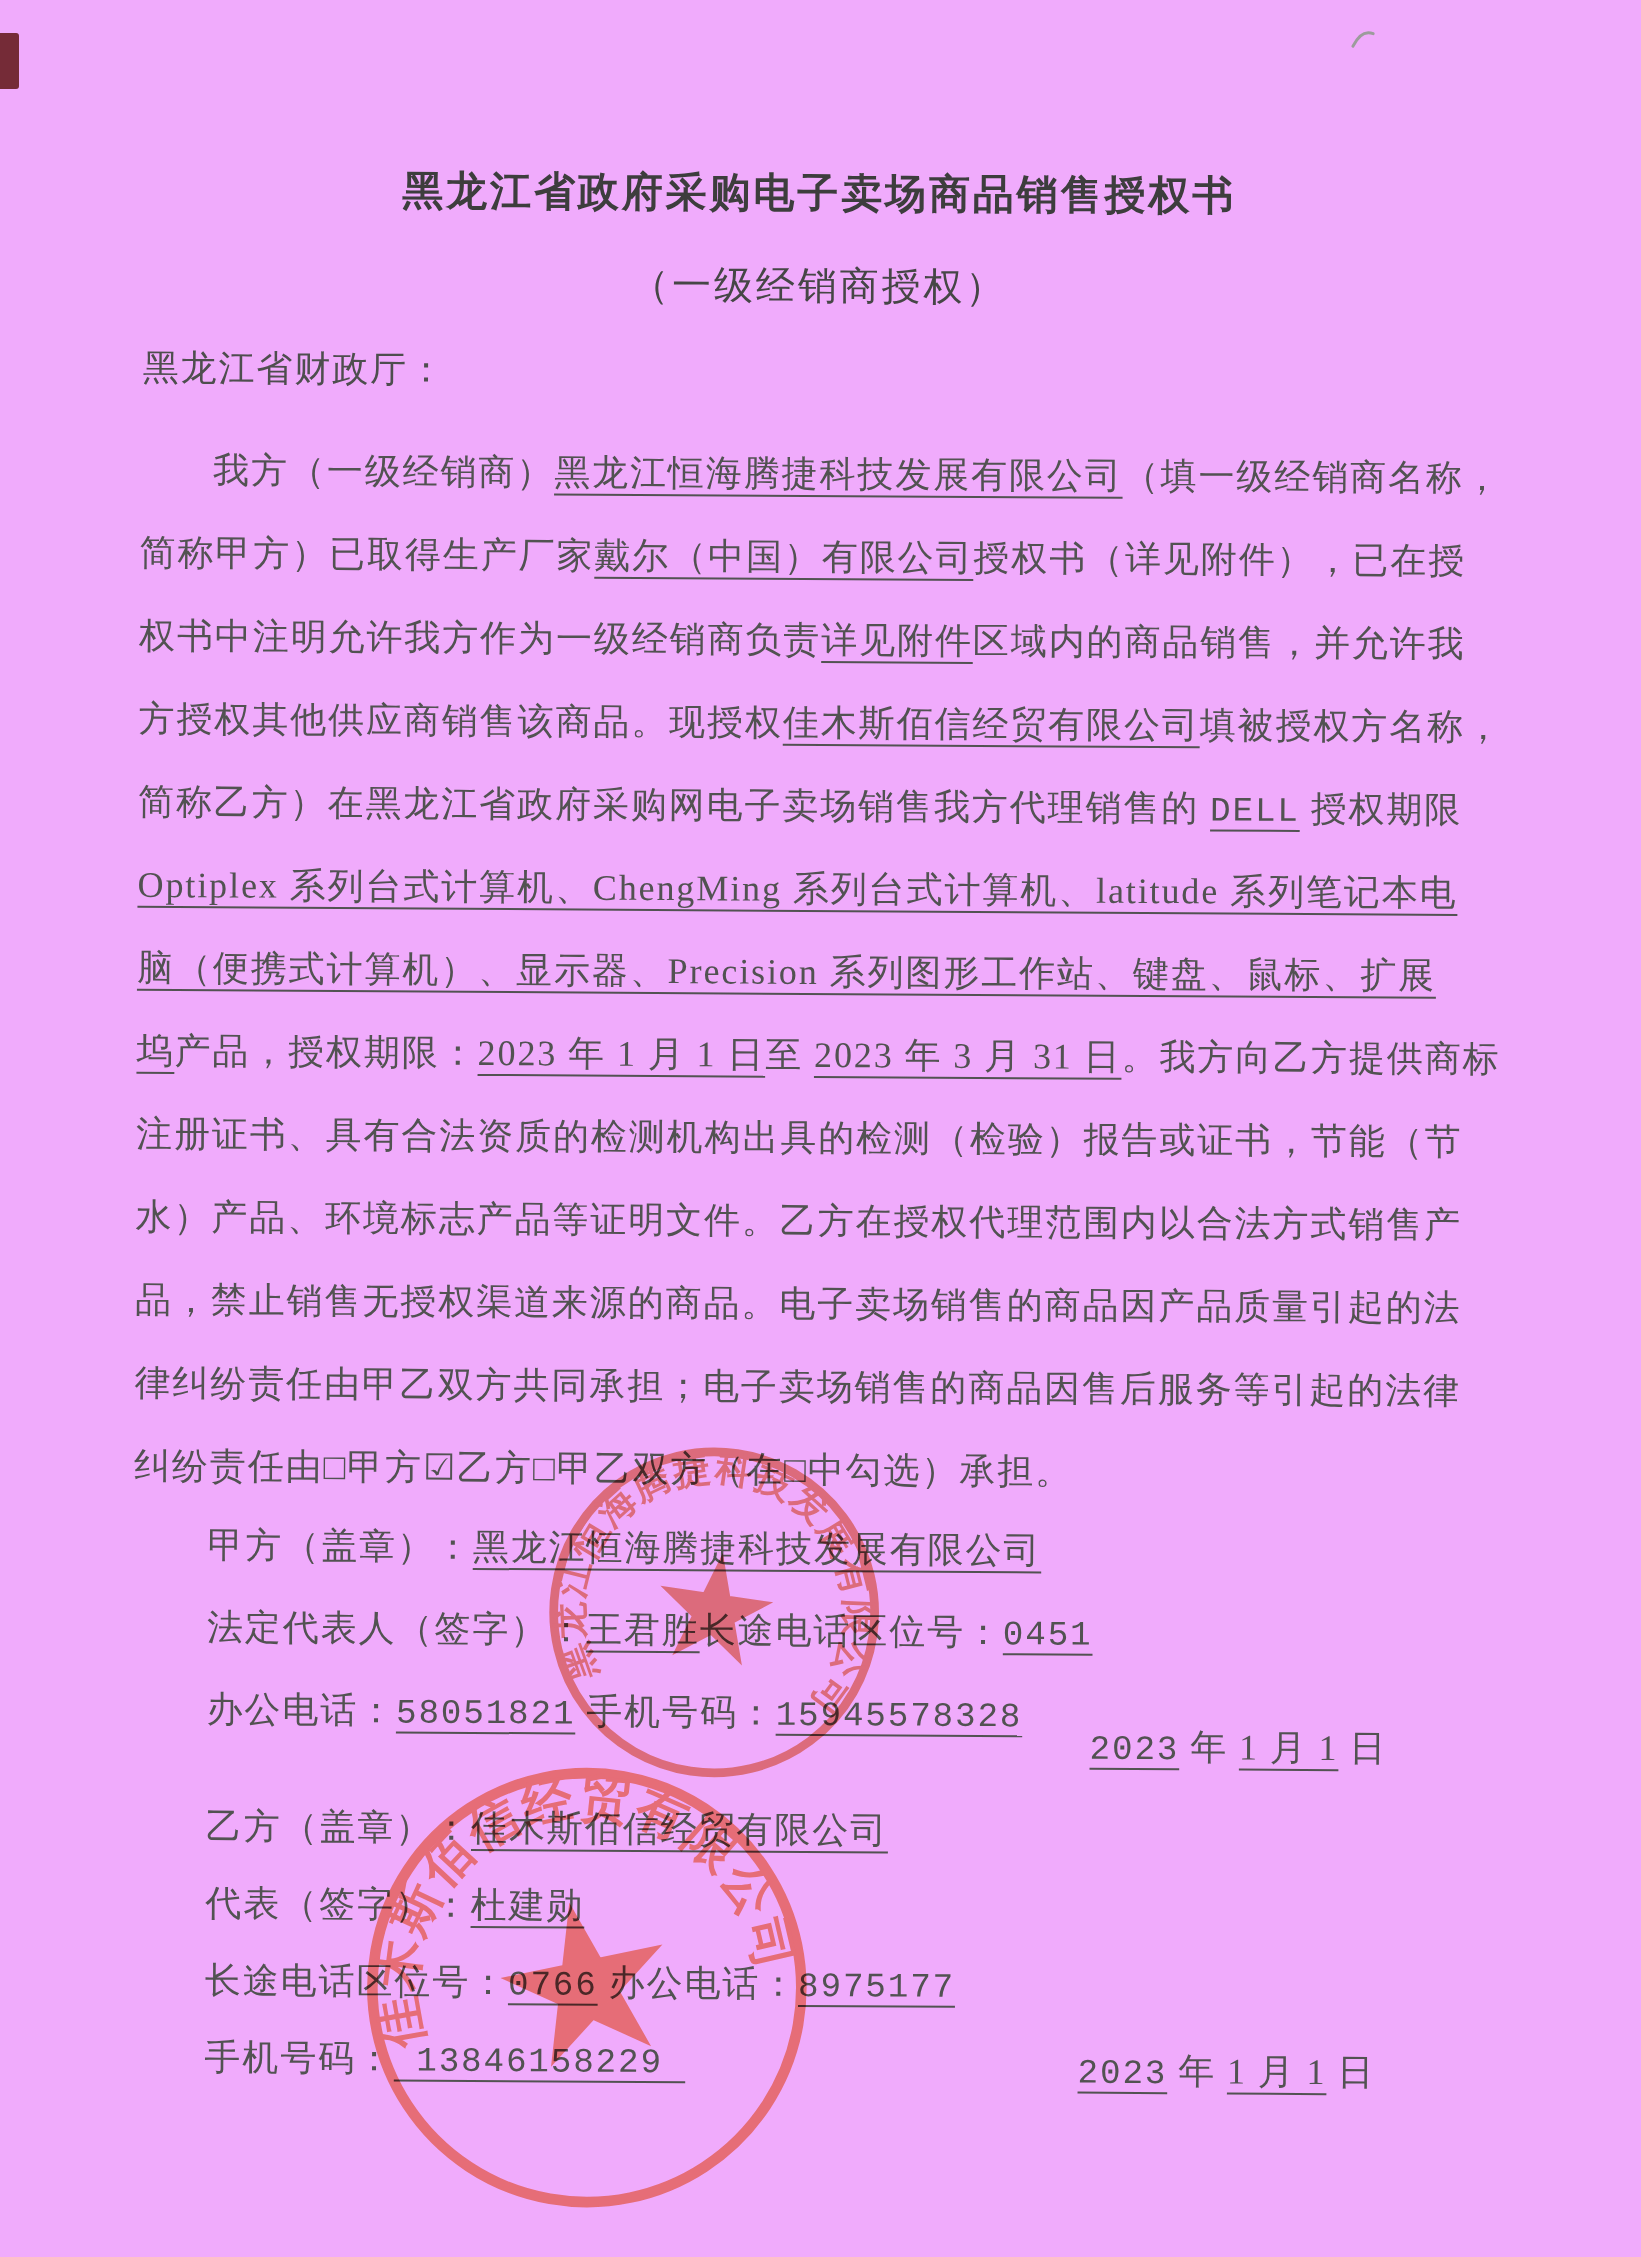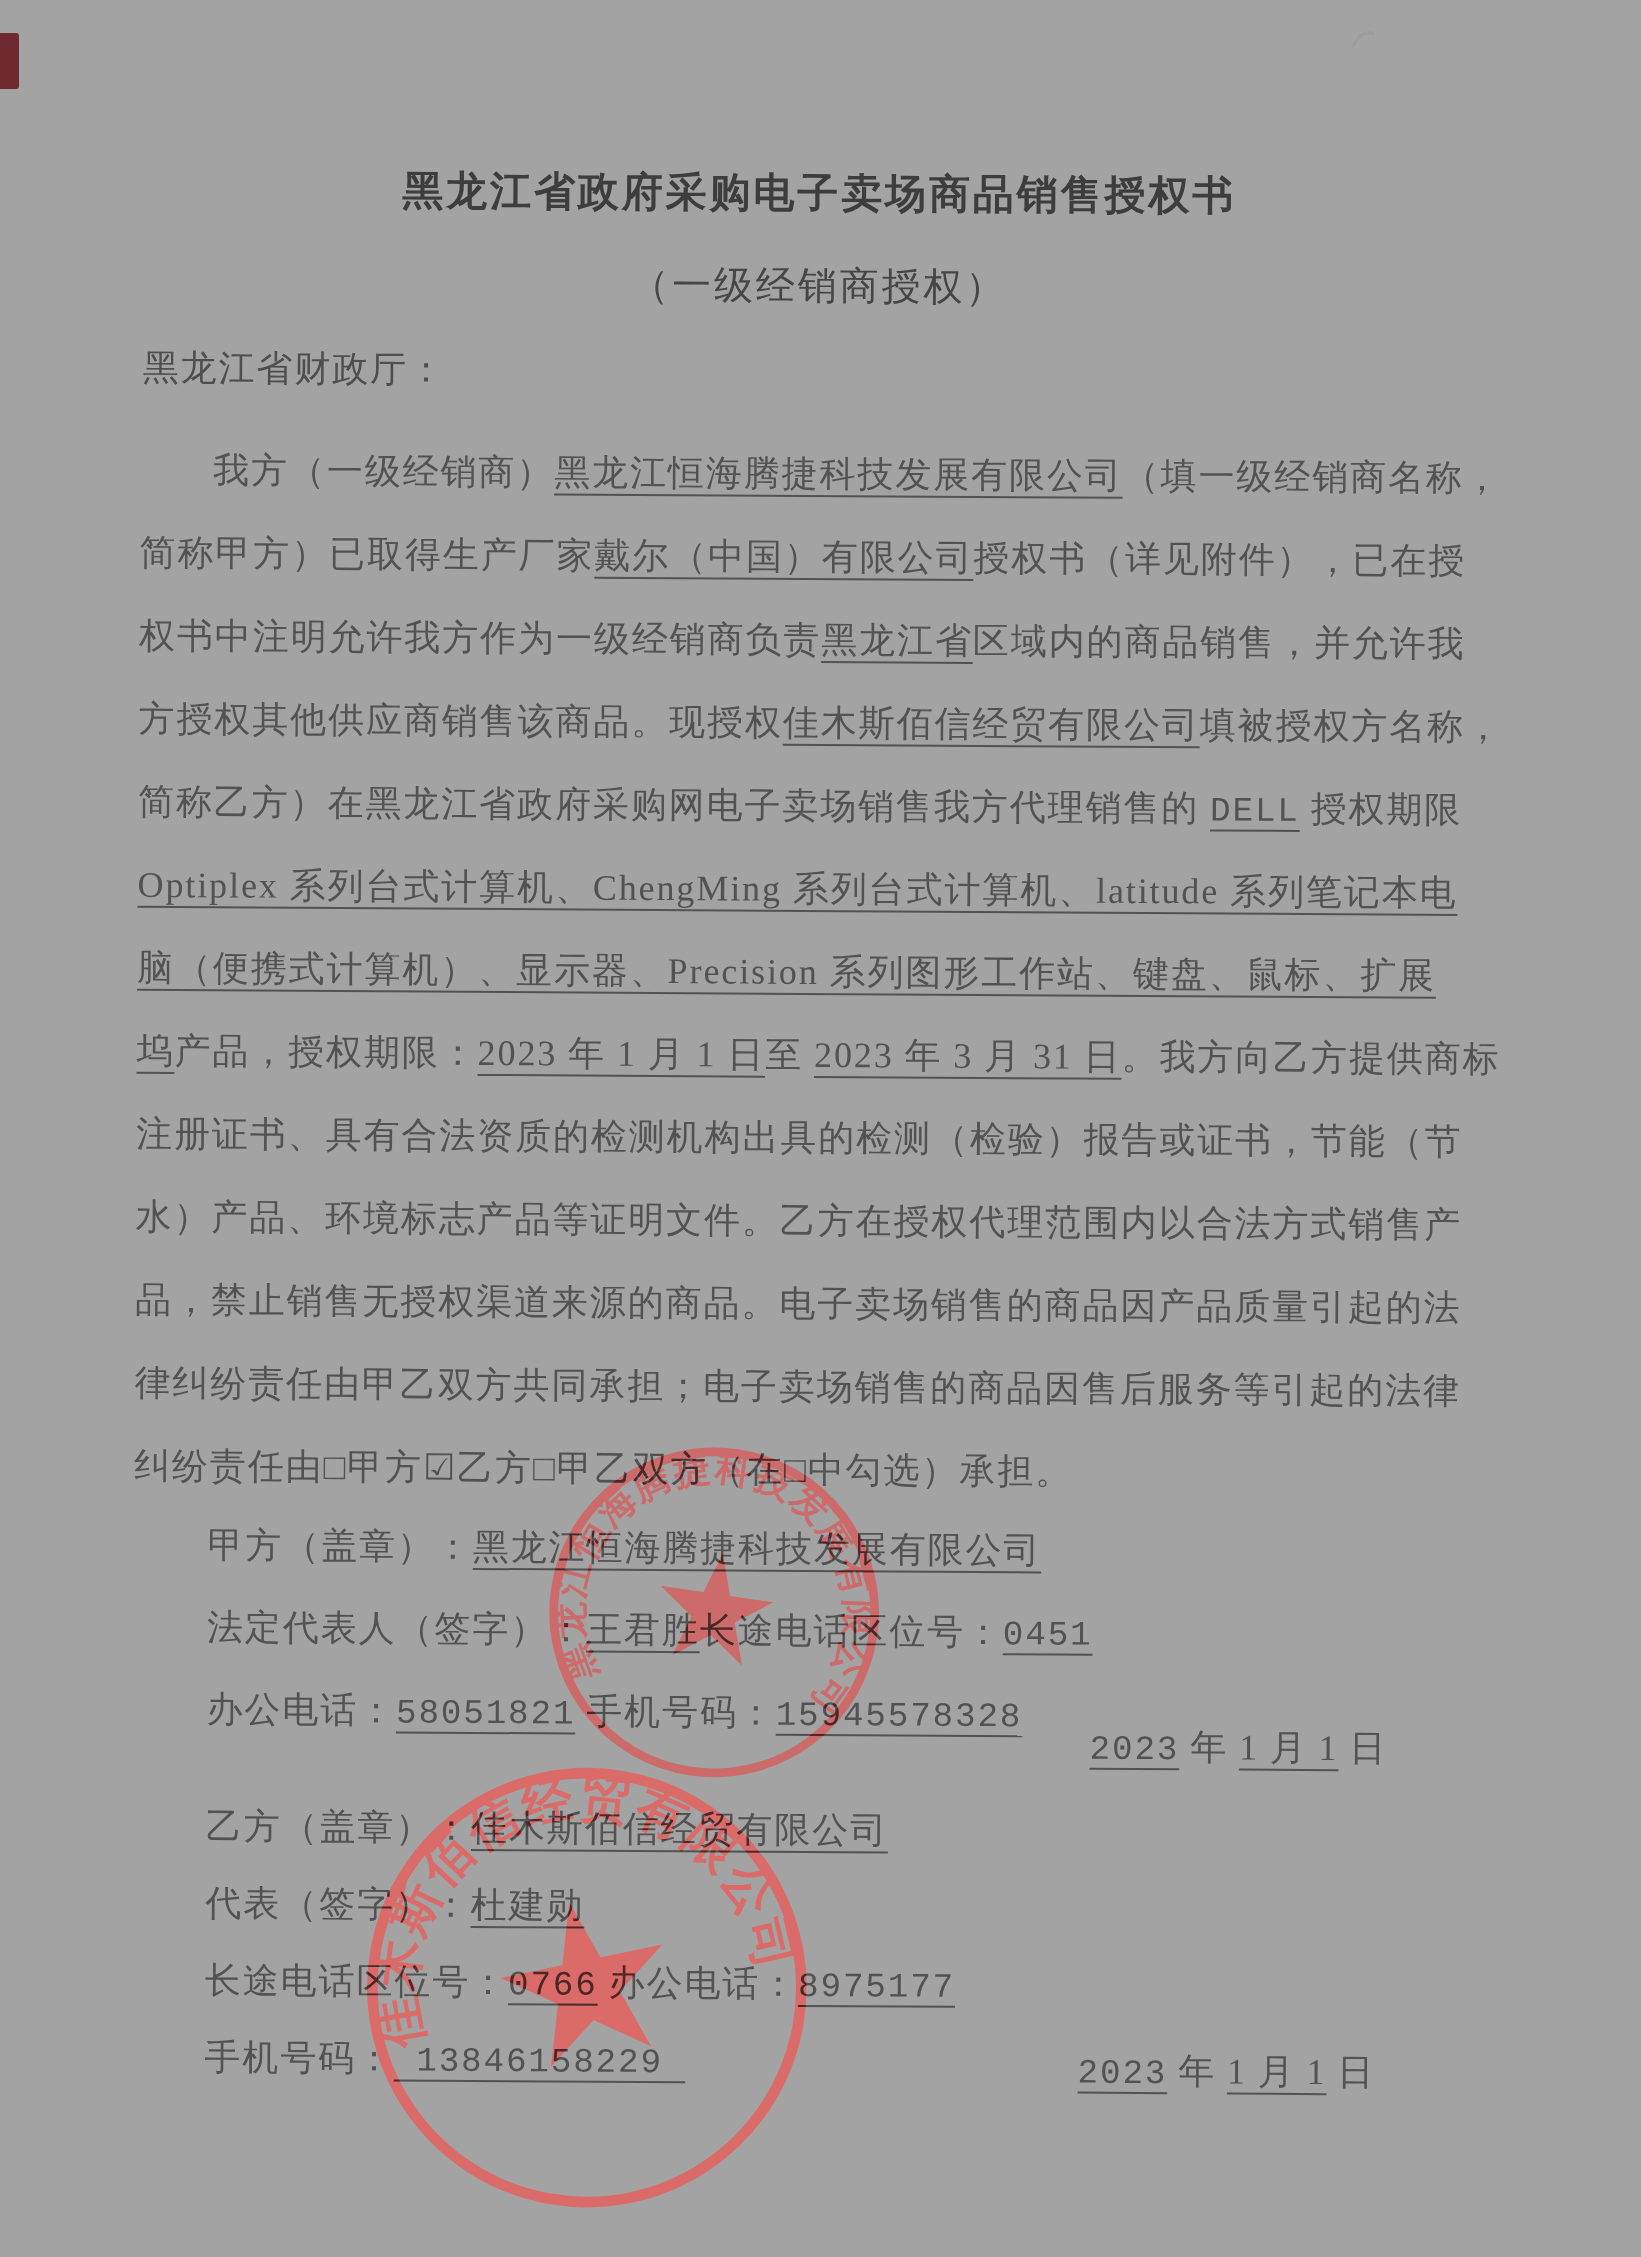--- a/index.html
+++ b/index.html
@@ -1,18 +1,18 @@
 <!DOCTYPE html>
 <html><head>
 <meta charset="utf-8">
 <style>
   html,body{margin:0;padding:0;background:#e9e9e9;}
   .page{
     position:relative; width:1641px; height:2257px; margin:0 auto;
-    background:#a3a3a3; overflow:hidden;
+    background:#f0abfc; overflow:hidden;
     font-family:"Liberation Serif","DejaVu Serif",serif;
     color:#545454;
   }
   .tilt{ position:absolute; inset:0; transform:rotate(0.35deg); transform-origin:50% 0; }
   .doc-title{
     position:absolute; top:166px; left:0; width:100%; text-align:center;
     font-size:41px; font-weight:600; letter-spacing:2.9px; color:#3d3d3d;
   }
   .doc-subtitle{
     position:absolute; top:259px; left:0; width:100%; text-align:center;
@@ -60,21 +60,21 @@
   </svg>
 
   <div class="tilt">
     <div class="doc-title">黑龙江省政府采购电子卖场商品销售授权书</div>
     <div class="doc-subtitle">（一级经销商授权）</div>
     <div class="salutation">黑龙江省财政厅：</div>
 
     <div class="body-text">
         <div class="tline indent"><span class="">我方（一级经销商）</span><span class="u ">黑龙江恒海腾捷科技发展有限公司</span><span class="">（填一级经销商名称，</span></div>
         <div class="tline"><span class="">简称甲方）已取得生产厂家</span><span class="u ">戴尔（中国）有限公司</span><span class="">授权书（详见附件），已在授</span></div>
-        <div class="tline"><span class="">权书中注明允许我方作为一级经销商负责</span><span class="u ">黑龙江省</span><span class="">区域内的商品销售，并允许我</span></div>
+        <div class="tline"><span class="">权书中注明允许我方作为一级经销商负责</span><span class="u ">详见附件</span><span class="">区域内的商品销售，并允许我</span></div>
         <div class="tline"><span class="">方授权其他供应商销售该商品。现授权</span><span class="u ">佳木斯佰信经贸有限公司</span><span class="">填被授权方名称，</span></div>
         <div class="tline"><span class="">简称乙方）在黑龙江省政府采购网电子卖场销售我方代理销售的 </span><span class="u lat">DELL</span><span class=""> 授权期限</span></div>
         <div class="tline"><span class="u ">Optiplex 系列台式计算机、ChengMing 系列台式计算机、latitude 系列笔记本电</span></div>
         <div class="tline"><span class="u ">脑（便携式计算机）、显示器、Precision 系列图形工作站、键盘、鼠标、扩展</span></div>
         <div class="tline"><span class="u ">坞</span><span class="">产品，授权期限：</span><span class="u ">2023 年 1 月 1 日</span><span class="">至 </span><span class="u ">2023 年 3 月 31 日</span><span class="">。我方向乙方提供商标</span></div>
         <div class="tline"><span class="">注册证书、具有合法资质的检测机构出具的检测（检验）报告或证书，节能（节</span></div>
         <div class="tline"><span class="">水）产品、环境标志产品等证明文件。乙方在授权代理范围内以合法方式销售产</span></div>
         <div class="tline"><span class="">品，禁止销售无授权渠道来源的商品。电子卖场销售的商品因产品质量引起的法</span></div>
         <div class="tline"><span class="">律纠纷责任由甲乙双方共同承担；电子卖场销售的商品因售后服务等引起的法律</span></div>
         <div class="tline"><span class="">纠纷责任由</span><span class="">□</span><span class="">甲方</span><span class="">☑</span><span class="">乙方</span><span class="">□</span><span class="">甲乙双方（在</span><span class="">□</span><span class="">中勾选）承担。</span></div>

